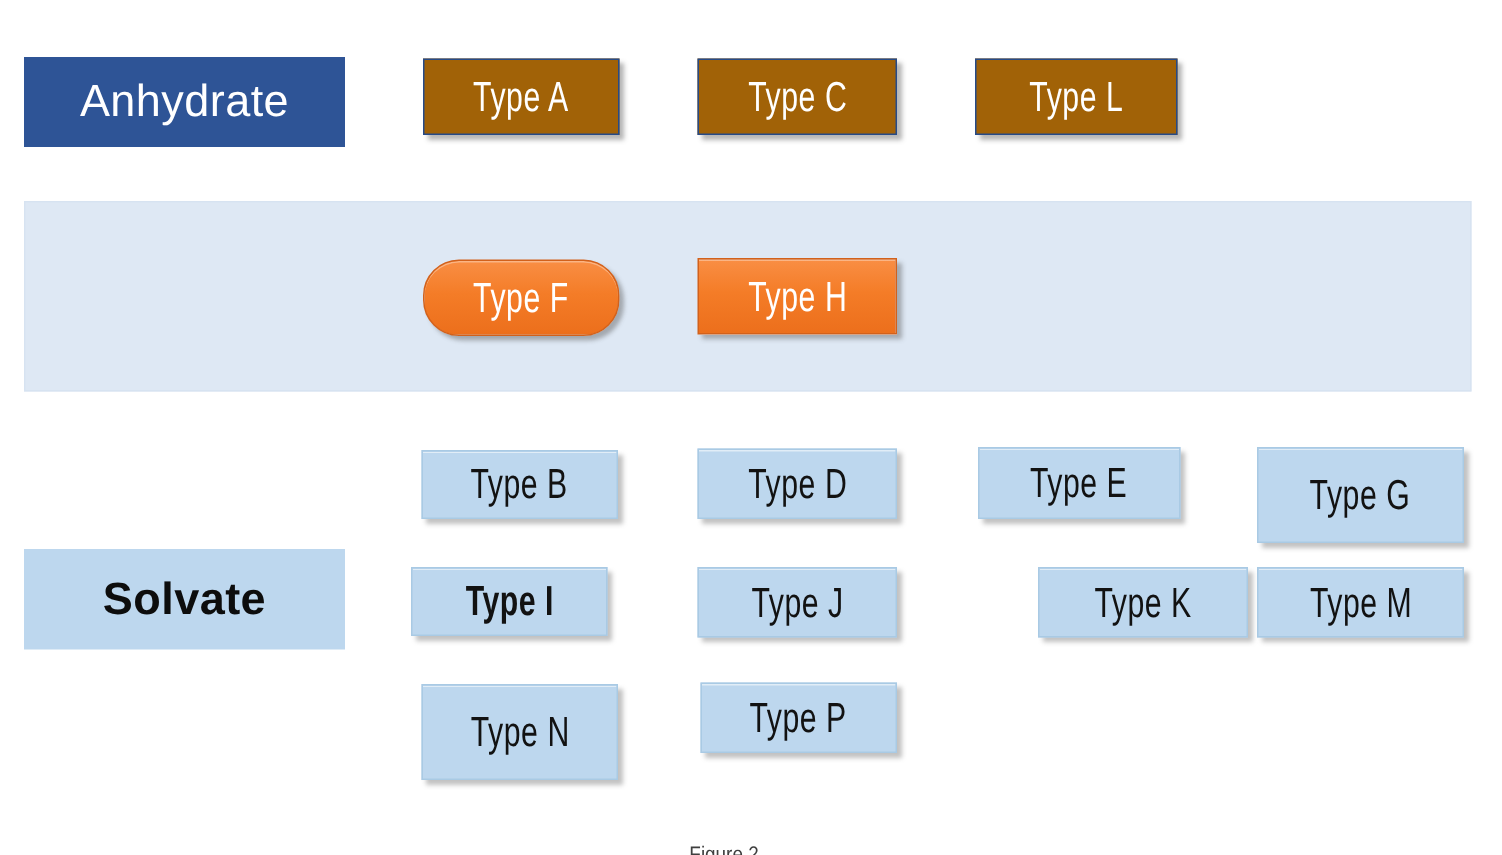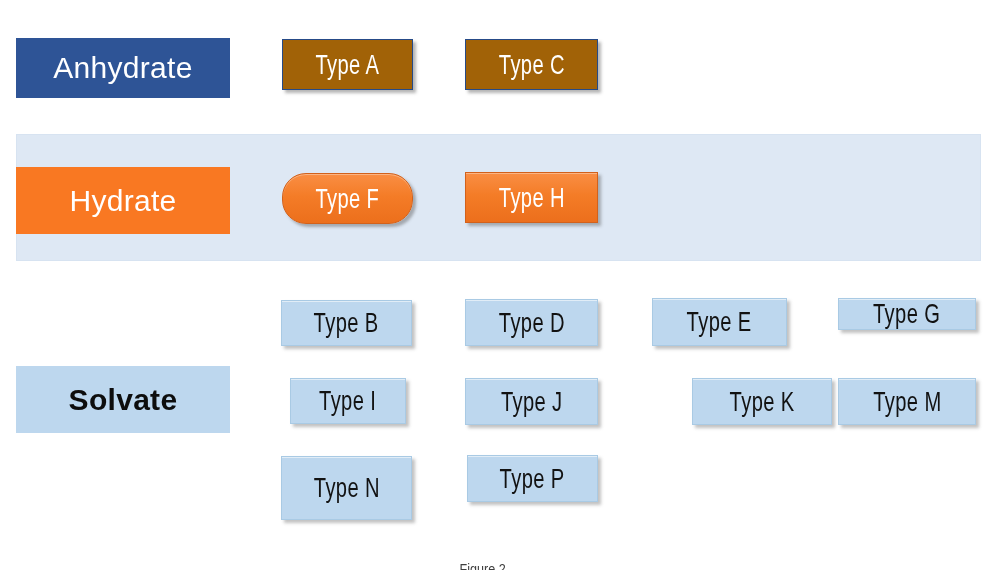--- a/index.html
+++ b/index.html
@@ -84,56 +84,56 @@
 <body>
 
 <div class="stage">
 
   <div class="band"></div>
 
   <div class="cat cat-dark" style="left:16px; top:18px; width:214px; height:60px;">
     <span class="cat-label">Anhydrate</span>
   </div>
 
-  <div class="cat cat-orange" style="left:16px; top:147px; width:214px; height:67px;">
-    <span class="cat-label">Hydrate</span>
-  </div>
 
   <div class="cat cat-light" style="left:16px; top:346px; width:214px; height:67px;">
     <span class="cat-label">Solvate</span>
   </div>
 
   <div class="tbox dark" style="left:282px; top:19px; width:131px; height:51px;">
     <span class="tlabel">Type A</span>
   </div>
   <div class="tbox dark" style="left:465px; top:19px; width:133px; height:51px;">
     <span class="tlabel">Type C</span>
+  </div>
+  <div class="tbox dark" style="left:650px; top:19px; width:135px; height:51px;">
+    <span class="tlabel">Type L</span>
   </div>
 
   <div class="tbox orange" style="left:282px; top:153px; width:131px; height:51px;border-radius:24px;">
     <span class="tlabel">Type F</span>
   </div>
   <div class="tbox orange" style="left:465px; top:152px; width:133px; height:51px;">
     <span class="tlabel">Type H</span>
   </div>
 
   <div class="tbox light" style="left:281px; top:280px; width:131px; height:46px;">
     <span class="tlabel">Type B</span>
   </div>
   <div class="tbox light" style="left:465px; top:279px; width:133px; height:47px;justify-content:center;">
     <span class="tlabel">Type D</span>
   </div>
   <div class="tbox light" style="left:652px; top:278px; width:135px; height:48px;">
     <span class="tlabel">Type E</span>
   </div>
-  <div class="tbox light" style="left:838px; top:278px; width:138px; height:32px;">
+  <div class="tbox light" style="left:838px; top:278px; width:138px; height:64px;">
     <span class="tlabel">Type G</span>
   </div>
 
-  <div class="tbox light" style="left:290px; top:358px; width:116px; height:46px;">
+  <div class="tbox light" style="left:274px; top:358px; width:131px; height:46px;font-weight:bold;">
     <span class="tlabel">Type I</span>
   </div>
   <div class="tbox light" style="left:465px; top:358px; width:133px; height:47px;">
     <span class="tlabel">Type J</span>
   </div>
   <div class="tbox light" style="left:692px; top:358px; width:140px; height:47px;">
     <span class="tlabel">Type K</span>
   </div>
   <div class="tbox light" style="left:838px; top:358px; width:138px; height:47px;">
     <span class="tlabel">Type M</span>

